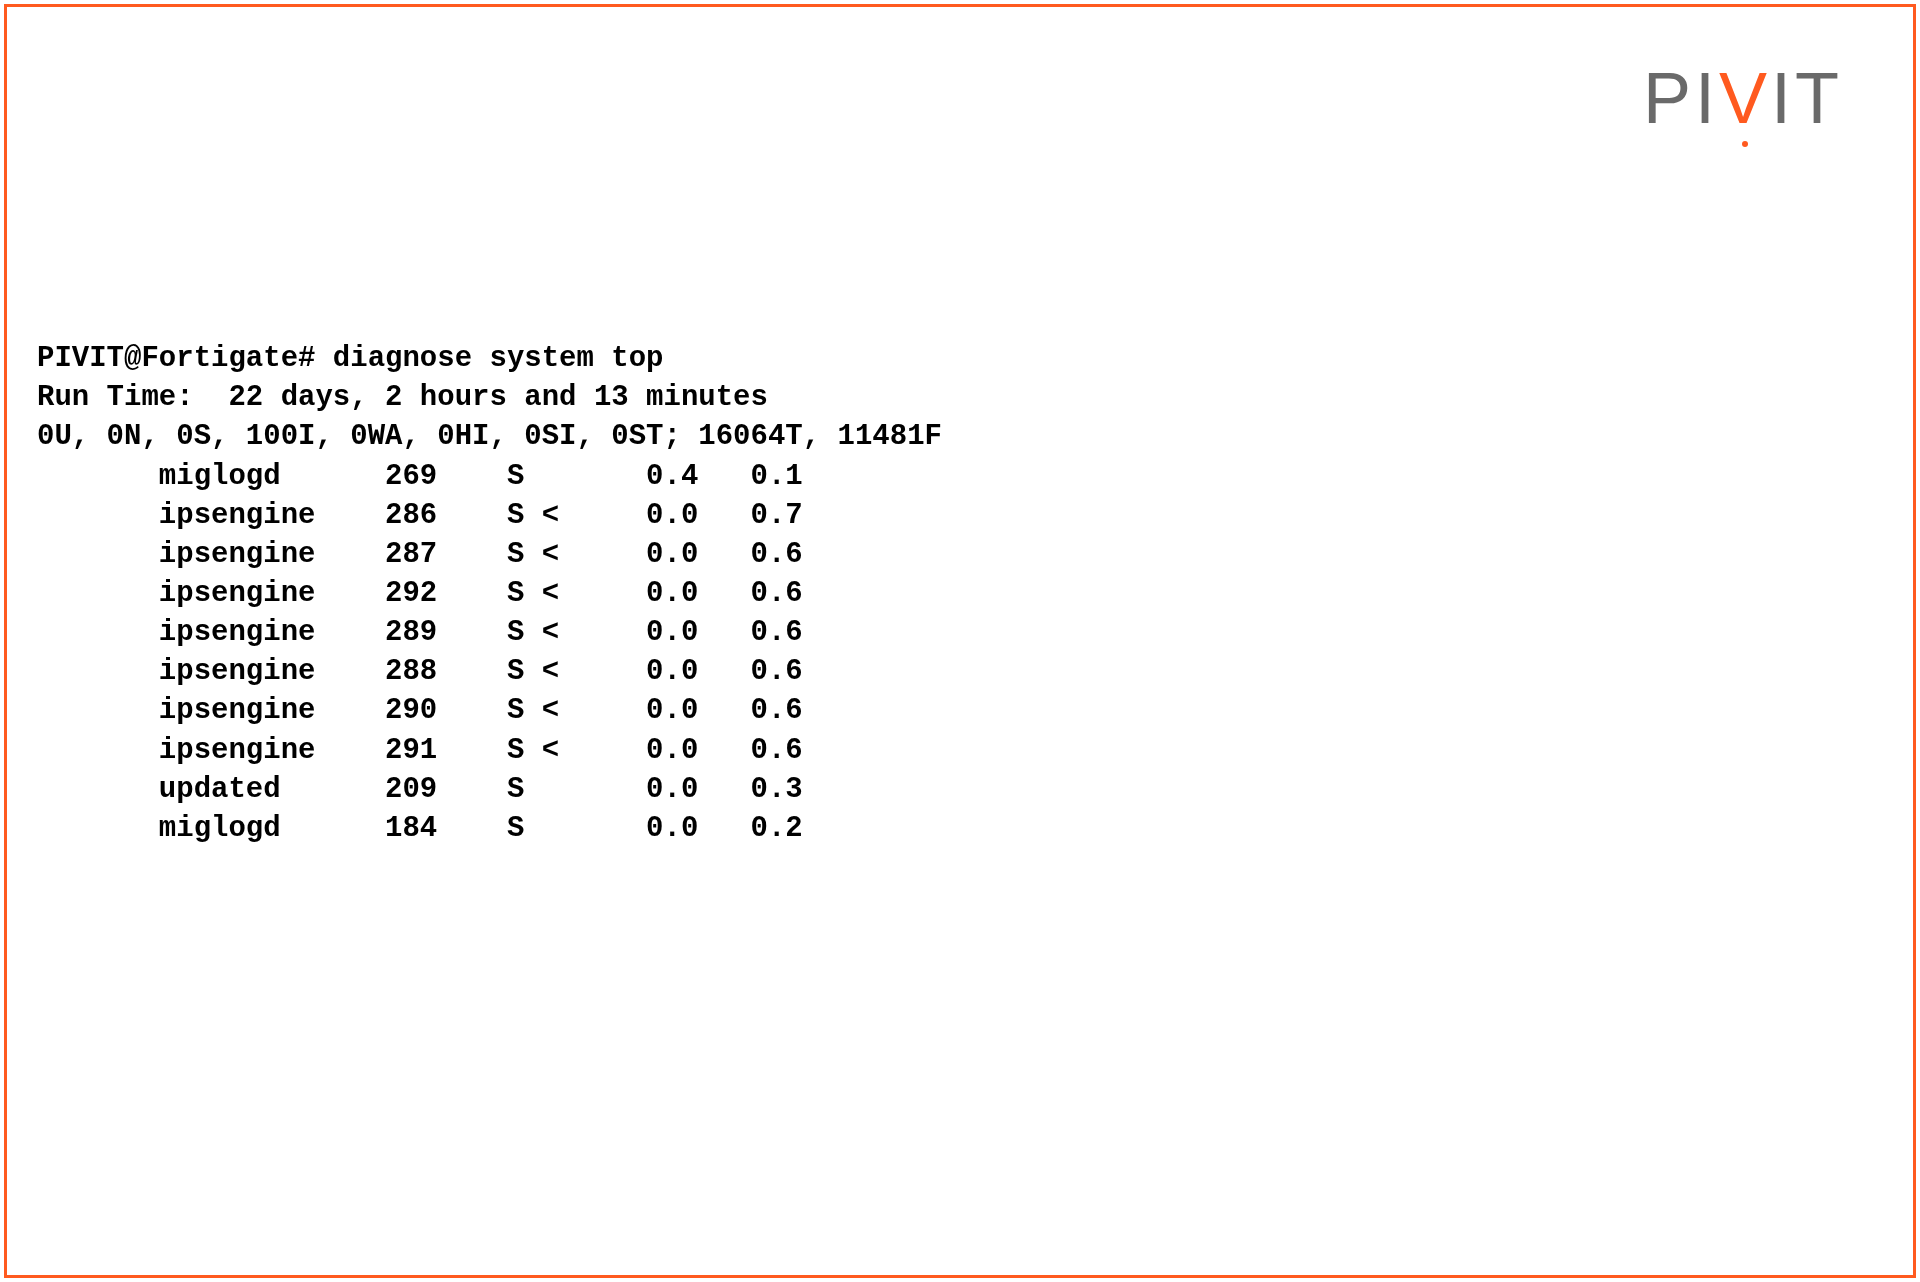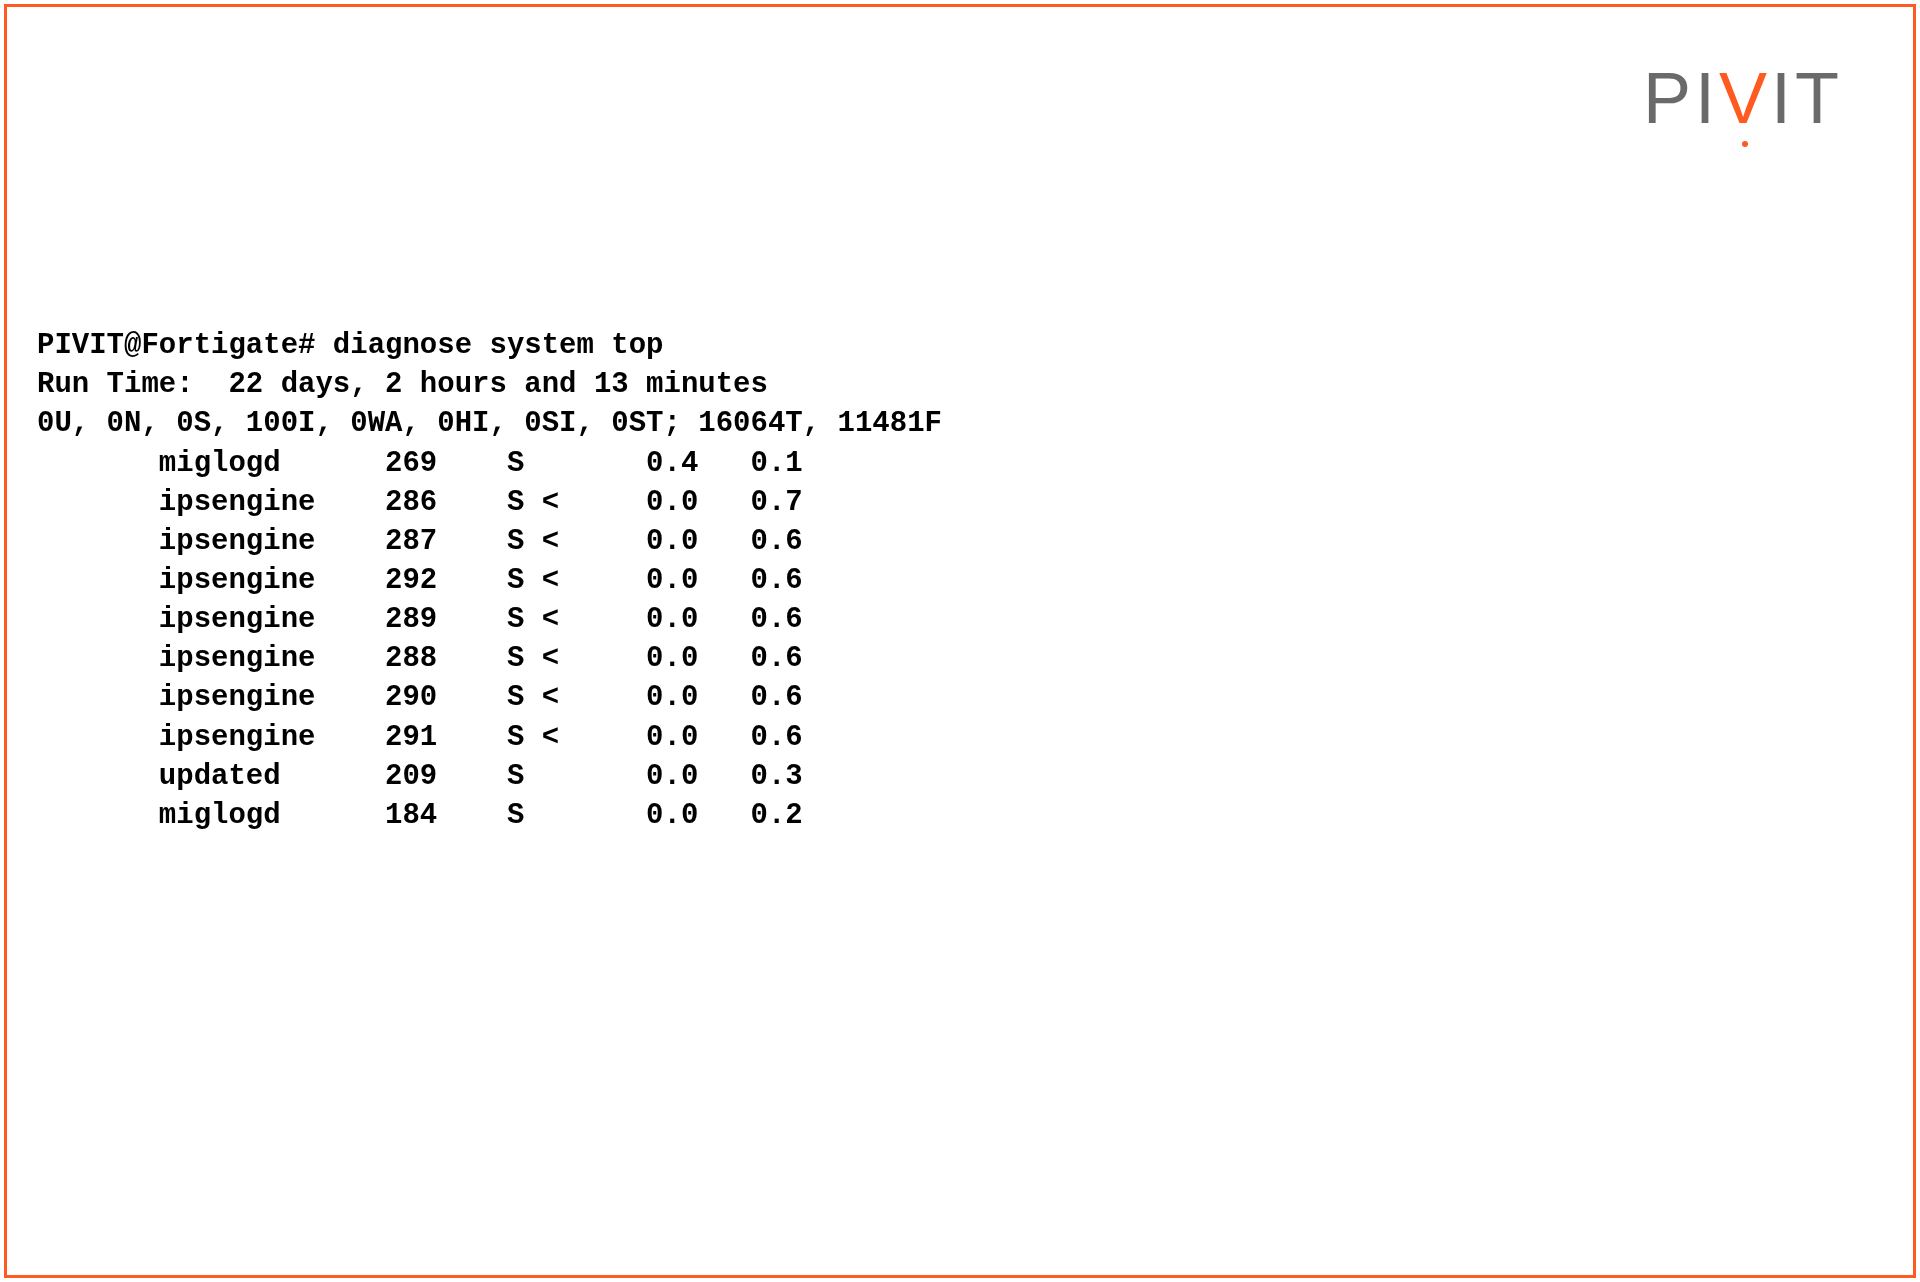--- a/index.html
+++ b/index.html
@@ -49,21 +49,21 @@
       transform: translateX(-50%);
       width: 6px;
       height: 6px;
       background: #ff5a1f;
       border-radius: 50%;
     }
     .logo .i2 { color: #6a6a6a; }
     .logo .t { color: #6a6a6a; }
     .terminal {
       position: absolute;
-      top: 280px;
+      top: 293px;
       left: 30px;
       font-family: "Courier New", Courier, monospace;
       font-size: 29px;
       font-weight: bold;
       color: #000000;
       line-height: 1.35;
       white-space: pre;
     }
     .process-line {
       white-space: pre;

